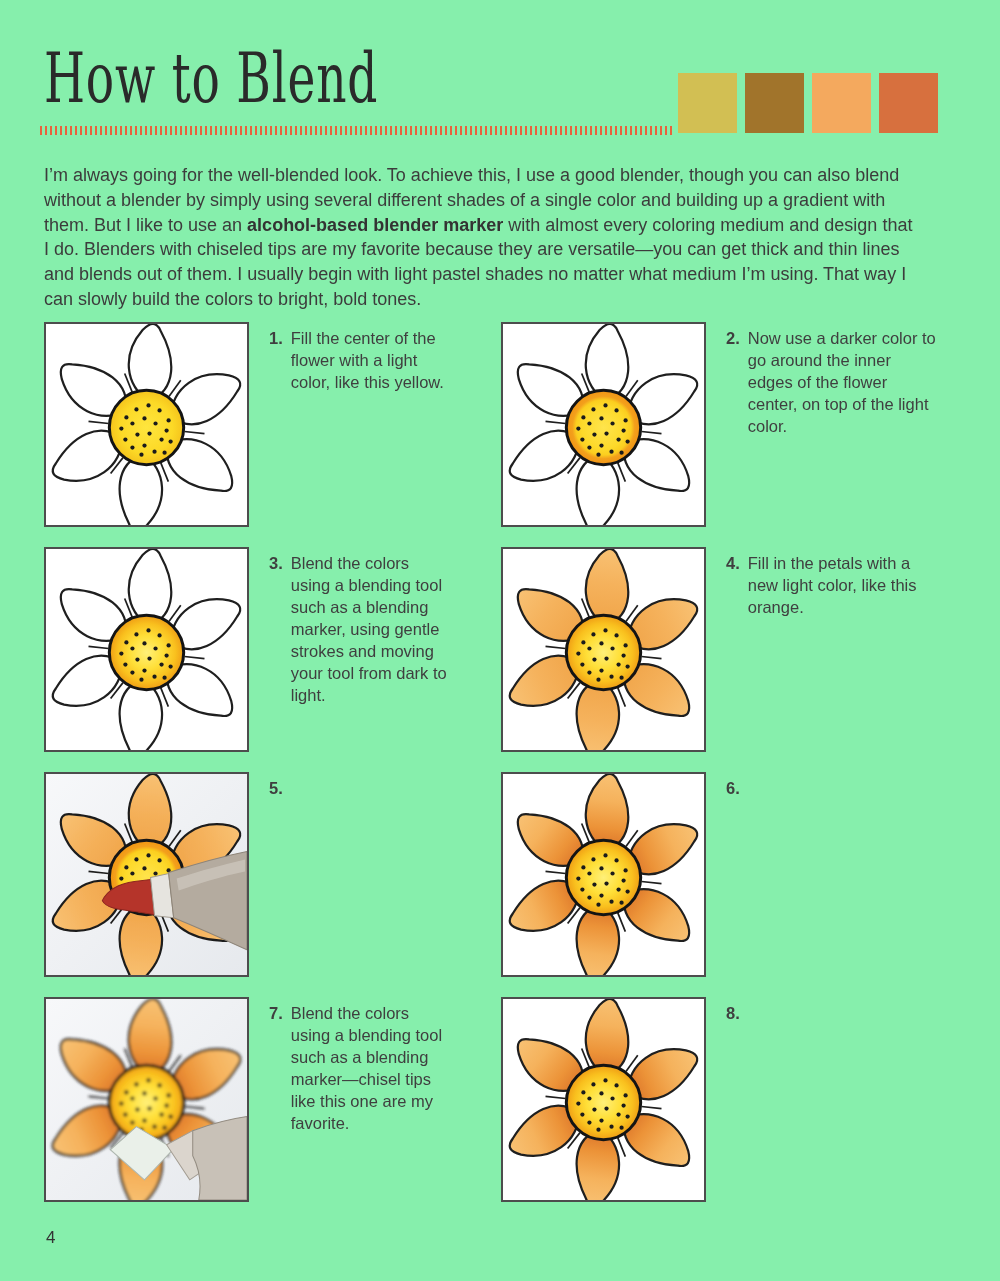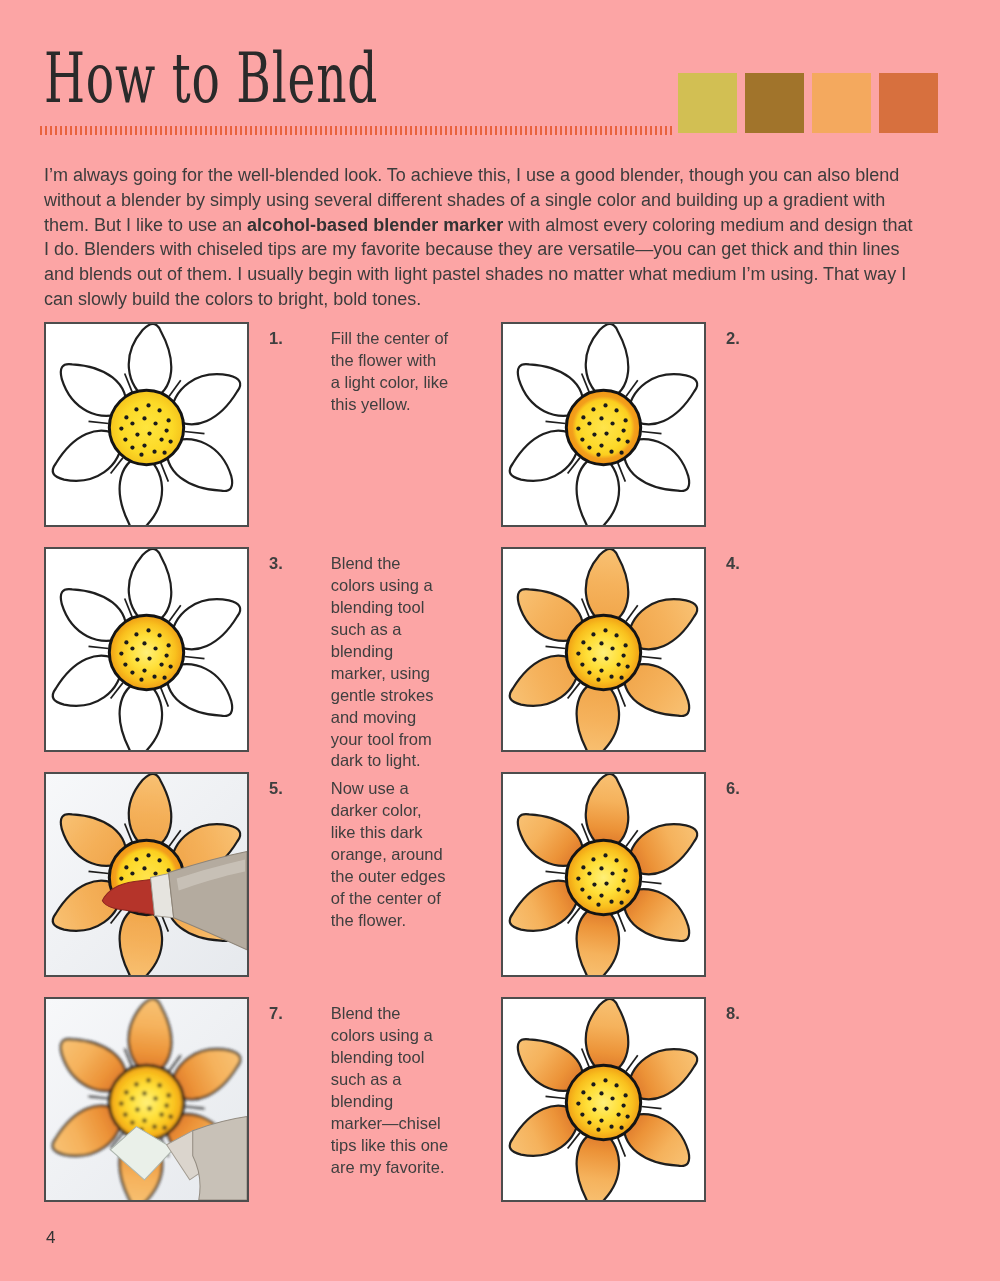--- a/index.html
+++ b/index.html
@@ -1,16 +1,16 @@
 <!DOCTYPE html>
 <html><head>
 <meta charset="utf-8">
 <style>
   html,body{margin:0;padding:0;background:#ffffff;}
-  .page{position:relative;width:1000px;height:1281px;background:#fca5a5;overflow:hidden;
+  .page{position:relative;width:1000px;height:1281px;background:#86efac;overflow:hidden;
         font-family:"Liberation Sans",sans-serif;color:#3d3d3d;}
   
   .title{position:absolute;left:44px;top:44px;margin:0;font-family:"DejaVu Serif",serif;
          font-weight:400;font-size:62px;line-height:1;color:#2a2a2a;white-space:nowrap;
          transform:scale(0.76,1.12);transform-origin:left top;letter-spacing:1px;}
   .rule{position:absolute;left:40px;top:126px;width:632px;height:9px;
         background:repeating-linear-gradient(90deg,var(--rule) 0 2px,transparent 2px 5px);}
   .swatches{position:absolute;left:678px;top:73px;display:flex;gap:8px;}
   .swatch{width:59px;height:60px;}
   
@@ -19,21 +19,21 @@
   .intro strong{font-weight:700;color:#333;}
   
   .steps{position:absolute;left:44px;top:322px;display:grid;
          grid-template-columns:205px 216px 205px 246px;
          grid-auto-rows:205px;column-gap:18px;row-gap:20px;}
   .figure{width:205px;height:205px;border:2px solid #4d4d4d;box-sizing:border-box;background:#fff;}
   .figure svg{display:block;width:100%;height:100%;}
   .cell-text{padding:6px 34px 0 2px;box-sizing:border-box;}
   .step-line{display:flex;font-size:16.5px;line-height:1.33;color:#3f3f3f;}
   .step-num{font-weight:700;margin-right:8px;flex:0 0 auto;}
-  .step-body{flex:1;margin-left:40px;}
+  .step-body{flex:1;}
   
   .page-number{position:absolute;left:46px;top:1228px;font-size:17px;color:#333;}
 </style>
 </head>
 <body>
 
 <div class="page">
   <h1 class="title">How to Blend</h1>
   <div class="swatches">
       <div class="swatch" style="background: rgb(210, 191, 83);"></div>
@@ -142,20 +142,21 @@
             <circle cx="-2" cy="18" r="2.1" fill="#1b1b1b"></circle>
             <circle cx="8" cy="24" r="2.1" fill="#1b1b1b"></circle>
             <circle cx="18" cy="25" r="2.1" fill="#1b1b1b"></circle>
             <circle cx="-5" cy="27" r="2.1" fill="#1b1b1b"></circle>
           </g>
         </svg>
       </div>
       <div class="cell-text">
         <div class="step-line">
           <span class="step-num">2.</span>
+          <span class="step-body">Now use a darker color to go around the inner edges of the flower center, on top of the light color.</span>
         </div>
       </div>
       <div class="figure">
         <svg viewBox="0 0 200 200">
           <defs>
             <radialGradient id="c2">
               <stop offset="0%" stop-color="#fff079"></stop>
               <stop offset="45%" stop-color="#ffdf38"></stop>
               <stop offset="78%" stop-color="#f9c01e"></stop>
               <stop offset="100%" stop-color="#ef9d15"></stop>
@@ -252,20 +253,21 @@
             <circle cx="-2" cy="18" r="2.1" fill="#1b1b1b"></circle>
             <circle cx="8" cy="24" r="2.1" fill="#1b1b1b"></circle>
             <circle cx="18" cy="25" r="2.1" fill="#1b1b1b"></circle>
             <circle cx="-5" cy="27" r="2.1" fill="#1b1b1b"></circle>
           </g>
         </svg>
       </div>
       <div class="cell-text">
         <div class="step-line">
           <span class="step-num">4.</span>
+          <span class="step-body">Fill in the petals with a new light color, like this orange.</span>
         </div>
       </div>
       <div class="figure">
         <svg viewBox="0 0 200 200">
           <rect width="200" height="200" fill="url(#bg4)"></rect>
           <defs>
             <radialGradient id="c4">
               <stop offset="0%" stop-color="#ffe44c"></stop>
               <stop offset="58%" stop-color="#fdd92a"></stop>
               <stop offset="74%" stop-color="#fbce1f"></stop>
@@ -324,21 +326,20 @@
       <path d="M 56 126 C 62 114 74 109 88 107 L 104 105 L 108 140 L 90 137 C 74 135 60 134 56 126 Z" fill="#b5342a" stroke="#8c2620" stroke-width="1"></path>
       <path d="M 104 103 L 122 99 L 127 143 L 108 141 Z" fill="#e6e4df" stroke="#a09a90" stroke-width="1"></path>
       <path d="M 122 98 C 150 89 175 82 200 77 L 200 175 C 174 163 149 152 127 143 Z" fill="#b4ab9f" stroke="#8d8478" stroke-width="1"></path>
       <path d="M 130 104 C 154 96 177 90 198 85 L 198 97 C 174 102 152 109 132 116 Z" fill="#ccc5bb" opacity="0.8"></path>
     </g>
         </svg>
       </div>
       <div class="cell-text">
         <div class="step-line">
           <span class="step-num">5.</span>
-          <span class="step-body">Now use a darker color, like this dark orange, around the outer edges of the center of the flower.</span>
         </div>
       </div>
       <div class="figure">
         <svg viewBox="0 0 200 200">
           <defs>
             <radialGradient id="c5">
               <stop offset="0%" stop-color="#fff079"></stop>
               <stop offset="45%" stop-color="#ffdf38"></stop>
               <stop offset="78%" stop-color="#f9c01e"></stop>
               <stop offset="100%" stop-color="#ef9d15"></stop>

